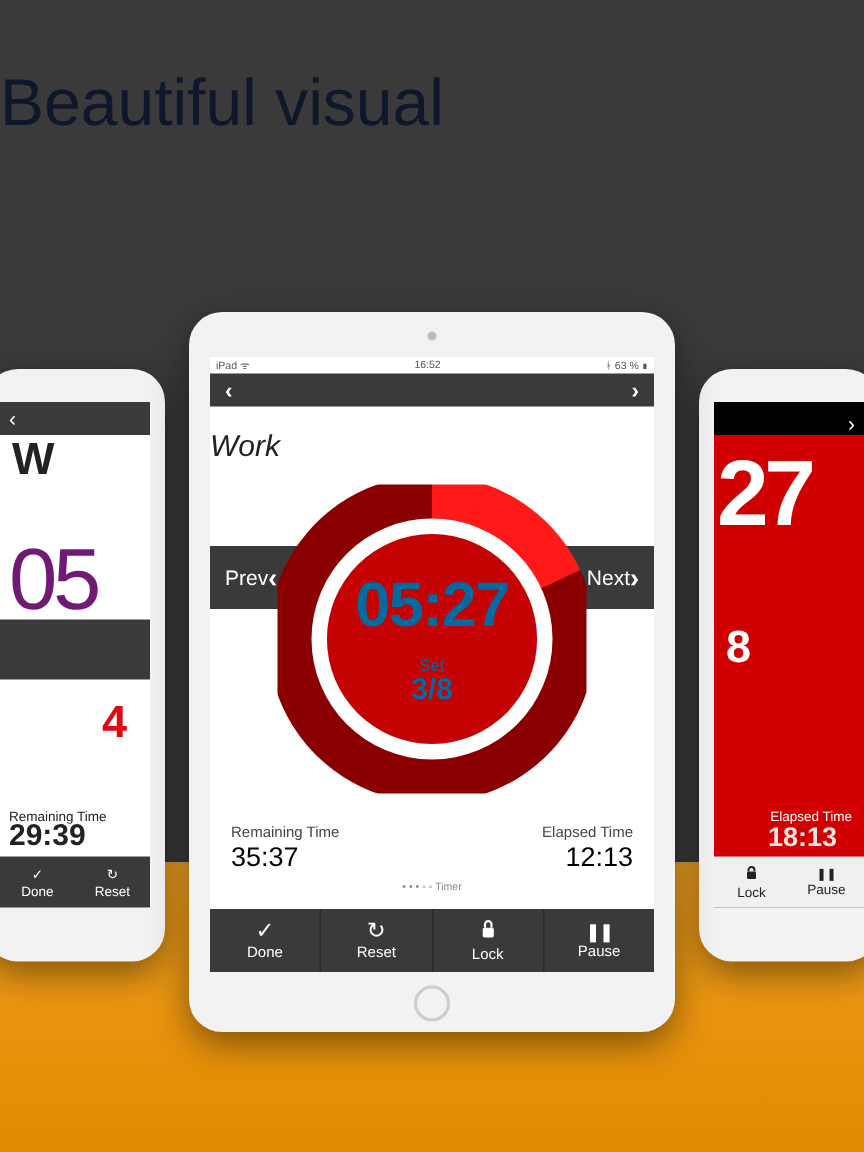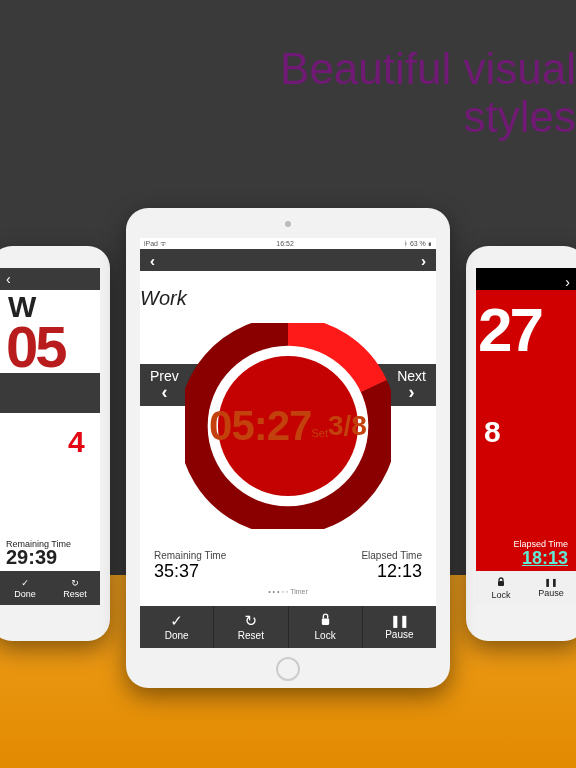--- a/index.html
+++ b/index.html
@@ -1,94 +1,93 @@
 <!DOCTYPE html>
 <html><head>
 <meta charset="utf-8">
 <style>
   * { margin: 0; padding: 0; box-sizing: border-box; }
   body { width: 576px; height: 768px; overflow: hidden; font-family: -apple-system, Helvetica, Arial, sans-serif; position: relative; }
 
   .bg-top { position: absolute; top: 0; left: 0; right: 0; height: 575px; background: #3a3a3a; }
   .bg-bottom { position: absolute; bottom: 0; left: 0; right: 0; height: 193px; background: linear-gradient(to bottom, #f0a020, #e28a00); }
 
-  .headline { position: absolute; top: 45px; left: 0; right: 0; text-align: right; color: #701a75; font-size: 44px; font-weight: 300; line-height: 1.1; }
+  .headline { position: absolute; top: 45px; left: 0; right: 0; text-align: left; color: #0f172a; font-size: 44px; font-weight: 300; line-height: 1.1; }
 
   
   .ipad { position: absolute; background: #f2f2f2; border-radius: 22px; box-shadow: 0 8px 24px rgba(0,0,0,.45); }
   .ipad .screen { position: absolute; background: #fff; }
 
   
   .ipad.left  { left: -10px;  top: 246px; width: 120px; height: 395px; }
   .ipad.right { right: -10px; top: 246px; width: 120px; height: 395px; }
   .ipad.left .screen, .ipad.right .screen { top: 22px; bottom: 36px; left: 10px; right: 10px; }
 
   
   .ls-topbar { height: 22px; background: #3a3a3a; color:#fff; display:flex; align-items:center; padding:0 6px; font-size:14px; }
   .ls-title { font-size: 30px; font-weight: 800; color:#222; line-height:1; padding:2px 0 0 8px; }
-  .ls-big { font-size: 58px; font-weight: 700; color:#b91c1c; letter-spacing:-3px; line-height:0.85; padding-left:6px; }
+  .ls-big { font-size: 58px; font-weight: 400; color:#701a75; letter-spacing:-3px; line-height:0.85; padding-left:6px;margin-top:40px; }
   .ls-stripe { height: 40px; background:#3a3a3a; margin-top:2px; }
   .ls-sub { font-size: 30px; font-weight: 900; color:#e30613; padding:12px 0 0 68px; }
   .ls-remlabel { position:absolute; bottom:56px; left:6px; font-size:9px; color:#222; }
   .ls-remval { position:absolute; bottom:36px; left:6px; font-size:20px; font-weight:700; color:#222; }
   .ls-bot { position:absolute; bottom:0; left:0; right:0; height:34px; background:#3a3a3a; display:flex; color:#fff; font-size:9px; }
   .ls-bot div { flex:1; display:flex; flex-direction:column; align-items:center; justify-content:center; gap:1px;}
 
   
   .rs { background:#d10000; position:absolute; inset:0; }
   .rs-topbar { height: 22px; background:#000; color:#fff; display:flex; align-items:flex-end; justify-content:flex-end; padding:0 6px; font-size:14px; }
   .rs-big { font-size:62px; font-weight:900; color:#ffffff; letter-spacing:-3px; line-height:0.85; padding:14px 0 0 2px; }
   .rs-sub { font-size: 30px; font-weight: 900; color:#fff; padding:58px 0 0 8px; }
   .rs-elabel { position:absolute; bottom:56px; right:8px; font-size:9px; color:#fff; }
-  .rs-eval { position:absolute; bottom:36px; right:8px; font-size:18px; font-weight:700; color:#5eead4;text-decoration:underline; }
+  .rs-eval { position:absolute; bottom:36px; right:18px; font-size:18px; font-weight:700; color:#e5e5e5; }
   .rs-bot { position:absolute; bottom:0; left:0; right:0; height:34px; background:#f0f0f0; display:flex; color:#222; font-size:9px; }
   .rs-bot div { flex:1; display:flex; flex-direction:column; align-items:center; justify-content:center; gap:1px;}
 
   
   .ipad.center { left: 126px; top: 208px; width: 324px; height: 480px; z-index: 5; }
   .ipad.center .cam { position:absolute; top:13px; left:50%; width:6px; height:6px; margin-left:-3px; border-radius:50%; background:#bbb; }
   .ipad.center .home { position:absolute; bottom:7px; left:50%; width:24px; height:24px; margin-left:-12px; border-radius:50%; border:2px solid #ccc; }
   .ipad.center .screen { top:30px; left:14px; right:14px; bottom:40px; }
 
   .c-status { height:11px; background:#fff; font-size:7px; color:#555; display:flex; align-items:center; padding:0 4px; justify-content:space-between;}
   .c-topbar { height:22px; background:#3a3a3a; color:#fff; display:flex; align-items:center; justify-content:space-between; padding:0 10px; font-size:15px; font-weight:700;}
   .c-title { text-align:left; font-size:20px; font-weight:500; color:#222; padding:16px 0 10px;font-style:italic; }
 
   .dial-wrap { position:relative; height:212px; }
   .stripe { position:absolute; top:44px; left:0; right:0; height:42px; background:#3a3a3a; color:#fff; display:flex; align-items:center; justify-content:space-between; padding:0 10px; font-size:14px; }
-  .stripe .nav { display:flex; flex-direction:column; align-items:center; line-height:1.0; }
+  .stripe .nav { display:flex; flex-direction:row; align-items:center; line-height:1.0; }
   .stripe .chev { font-size:18px; font-weight:900; }
 
   .dial { position:absolute; top:3px; left:50%; transform:translateX(-50%); width:206px; height:206px; }
   .dial svg { width:100%; height:100%; display:block; }
-  .dial-text { position:absolute; inset:0; display:flex; flex-direction:row; align-items:center; justify-content:center; color:#c2410c; }
+  .dial-text { position:absolute; inset:0; display:flex; flex-direction:column; align-items:center; justify-content:center; color:#0369a1; }
   .dial-time { font-size:42px; font-weight:800; letter-spacing:-1px; line-height:1;}
   .dial-set-lbl { font-size:11px; margin-top:14px; }
-  .dial-set-val { font-size:28px; font-weight:800; line-height:1; }
+  .dial-set-val { font-size:20px; font-weight:800; line-height:1; }
 
   .c-meta { display:flex; justify-content:space-between; padding:18px 14px 0; font-size:10px; color:#444; }
   .c-meta .col { display:flex; flex-direction:column; }
   .c-meta .col.r{ align-items:flex-end;}
   .c-meta .val { font-size:18px; font-weight:400; color:#000000; }
   .c-dots { text-align:center; font-size:7px; color:#888; margin-top:6px; }
 
   .c-bot { position:absolute; bottom:0; left:0; right:0; height:42px; background:#3a3a3a; display:flex; }
   .c-bot .btn { flex:1; color:#fff; display:flex; flex-direction:column; align-items:center; justify-content:center; font-size:10px; gap:2px; border-right:1px solid rgba(0,0,0,.3); }
   .c-bot .btn:last-child{border:none;}
   .c-bot .ic { font-size:15px; line-height:1; }
 </style>
 </head>
 <body>
 
 <div class="bg-top"></div>
 <div class="bg-bottom"></div>
 
 <div class="headline">
   <span>Beautiful visual</span><br>
-  <span>styles</span>
 </div>
 
 <div class="ipad left">
   <div class="screen">
     <div class="ls-topbar">
       <span>‹</span>
     </div>
     <div class="ls-title">W</div>
     <div class="ls-big">05</div>
     <div class="ls-stripe"></div>

